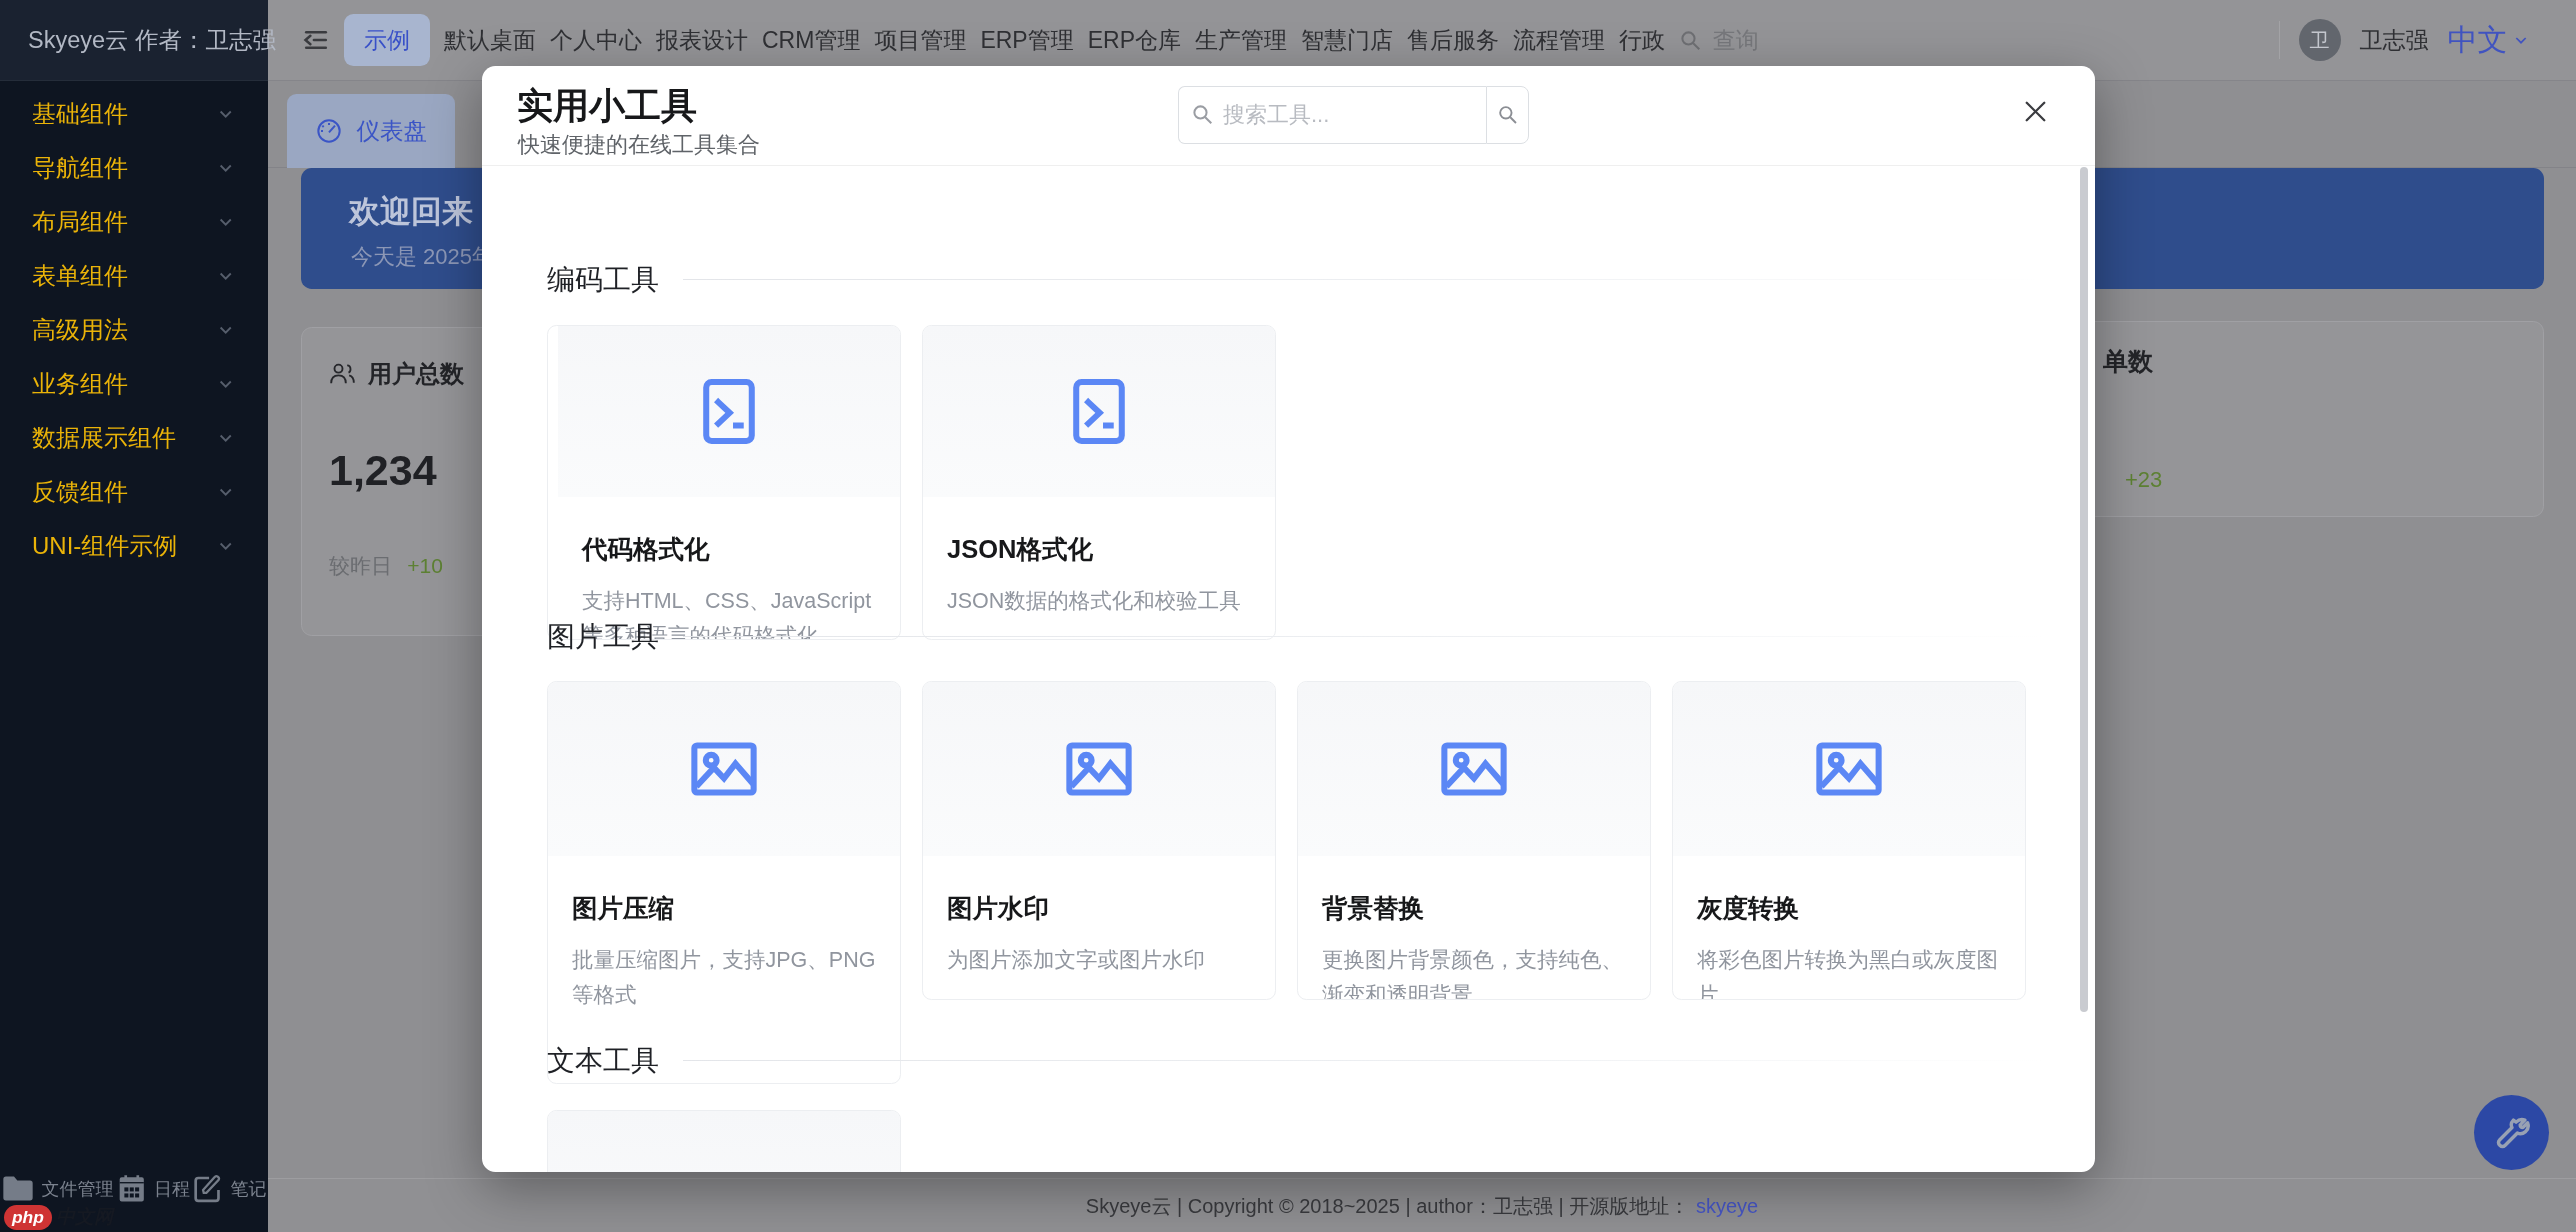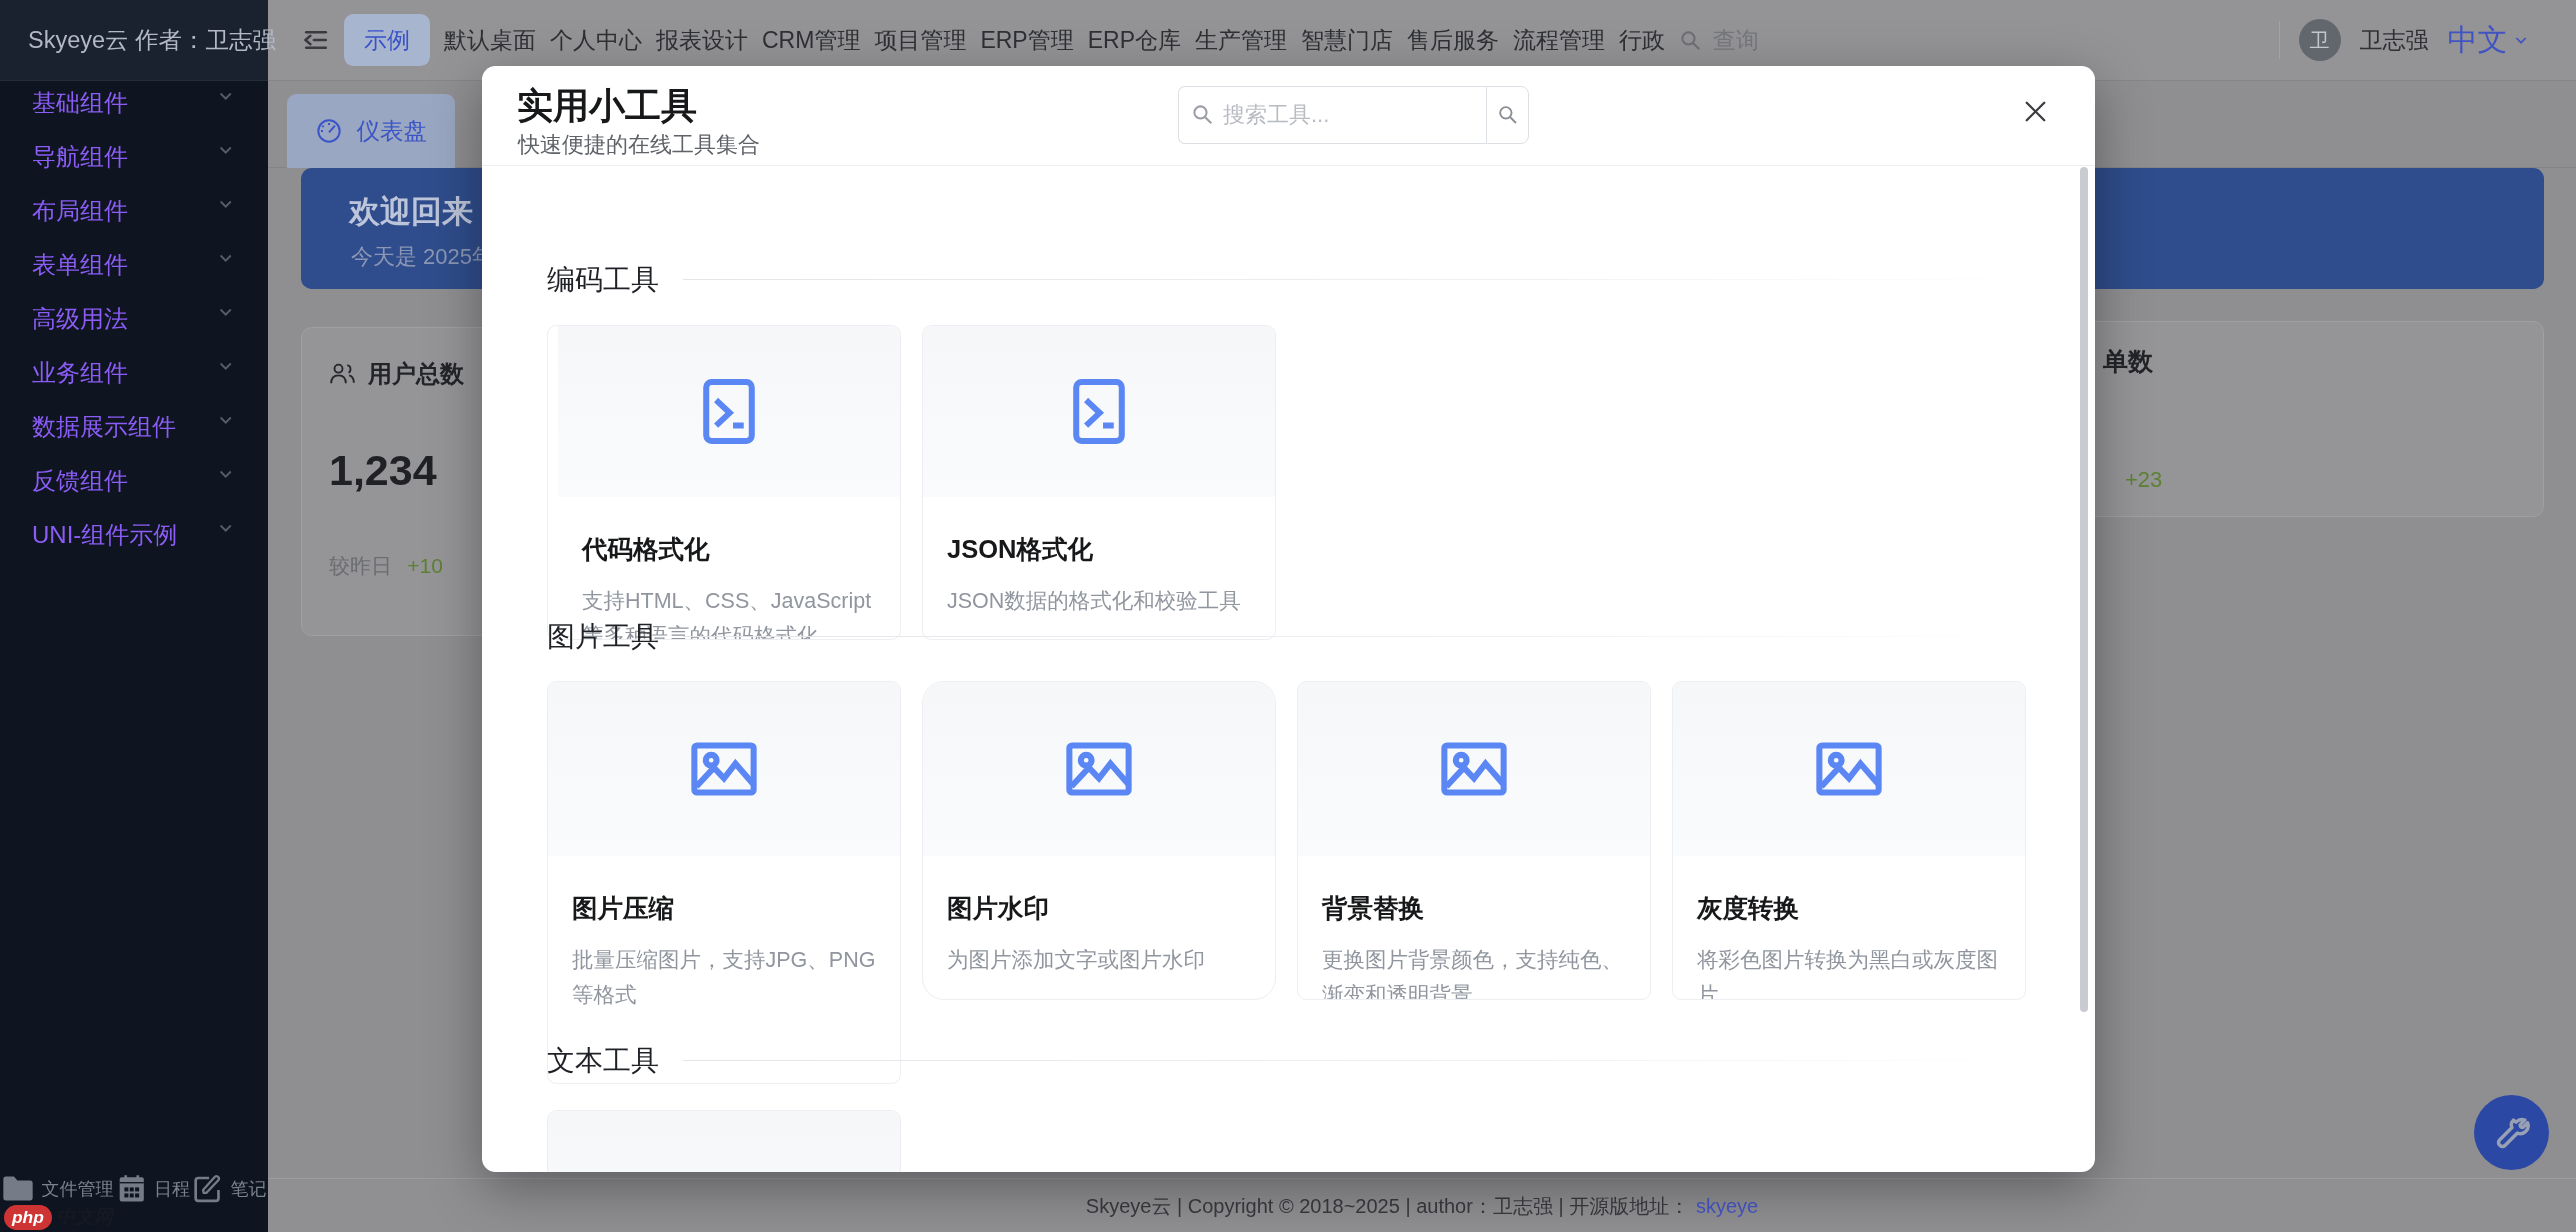--- a/index.html
+++ b/index.html
@@ -5,22 +5,22 @@
   * { margin:0; padding:0; box-sizing:border-box; }
   html,body { width:2576px; height:1233px; overflow:hidden; }
   body { font-family:"Liberation Sans","DejaVu Sans",sans-serif; background:#8f8f92; position:relative; }
   svg { display:block; }
 
   
   .sidebar { position:absolute; left:0; top:0; width:268px; height:1233px; background:#0e1521; z-index:5; }
   .sidebar-header { height:81px; background:#1a2230; display:flex; align-items:center; padding-left:28px;
     color:#b2b8c4; font-size:23.5px; border-bottom:0.7px solid rgba(255,255,255,0.05); white-space:nowrap; }
   .side-menu { position:absolute; top:87px; left:0; width:268px; }
-  .side-item { height:54px; display:flex; justify-content:space-between;
-    padding:0 34px 0 32px; color:#8b5cf6; font-size:24px; cursor:pointer; }
+  .side-item { height:54px; display:flex; align-items:center; justify-content:space-between;
+    padding:0 34px 0 32px; color:#eab308; font-size:24px; cursor:pointer; }
   .side-item .chev { color:#565e6c; }
   .side-foot { position:absolute; left:0; bottom:29.5px; width:268px; display:flex; justify-content:space-around; }
   .side-foot-item { display:flex; align-items:center; gap:8px; color:#7b828e; font-size:18px; cursor:pointer; }
   .php-badge { position:absolute; left:4px; bottom:2.7px; display:flex; align-items:center; gap:4px; z-index:6; }
   .php-pill { background:#cf3434; color:#fff; font-weight:bold; font-style:italic; font-size:17.4px;
     border-radius:13.4px; padding:2px 8px; }
   .php-txt { color:#151922; font-weight:900; font-style:italic; font-size:19px; }
 
   
   .topnav { position:absolute; left:268px; top:0; width:2308px; height:81px; background:#949497;
@@ -378,21 +378,21 @@
         <svg width="66" height="54" viewBox="0 0 98 80" fill="none" stroke="#5b87f5" stroke-width="9">
           <rect x="5" y="5" width="88" height="70" rx="4"></rect>
           <circle cx="30" cy="27" r="8"></circle>
           <polyline points="8,66 34,38 49,54 66,32 92,62"></polyline>
         </svg>
       </span>
     </div>
     <div class="card-title">图片压缩</div>
     <div class="card-desc">批量压缩图片，支持JPG、PNG等格式</div>
   </div>
-  <div class="card" style="left:440px; top:615px; height:319px;border-radius:22px;">
+  <div class="card" style="left:440px; top:615px; height:319px;">
     <div class="card-zone" style="height:174px;">
       <span>
         <svg width="66" height="54" viewBox="0 0 98 80" fill="none" stroke="#5b87f5" stroke-width="9">
           <rect x="5" y="5" width="88" height="70" rx="4"></rect>
           <circle cx="30" cy="27" r="8"></circle>
           <polyline points="8,66 34,38 49,54 66,32 92,62"></polyline>
         </svg>
       </span>
     </div>
     <div class="card-title">图片水印</div>

